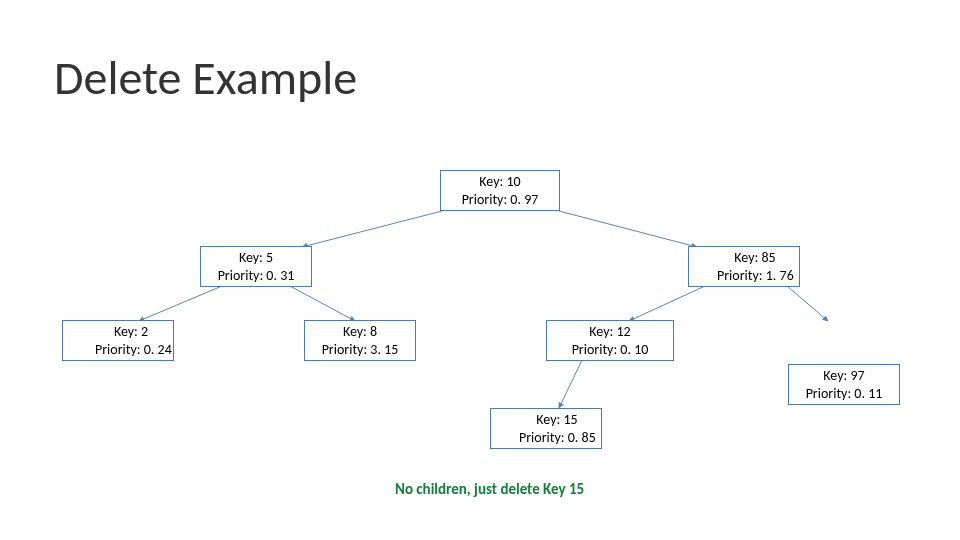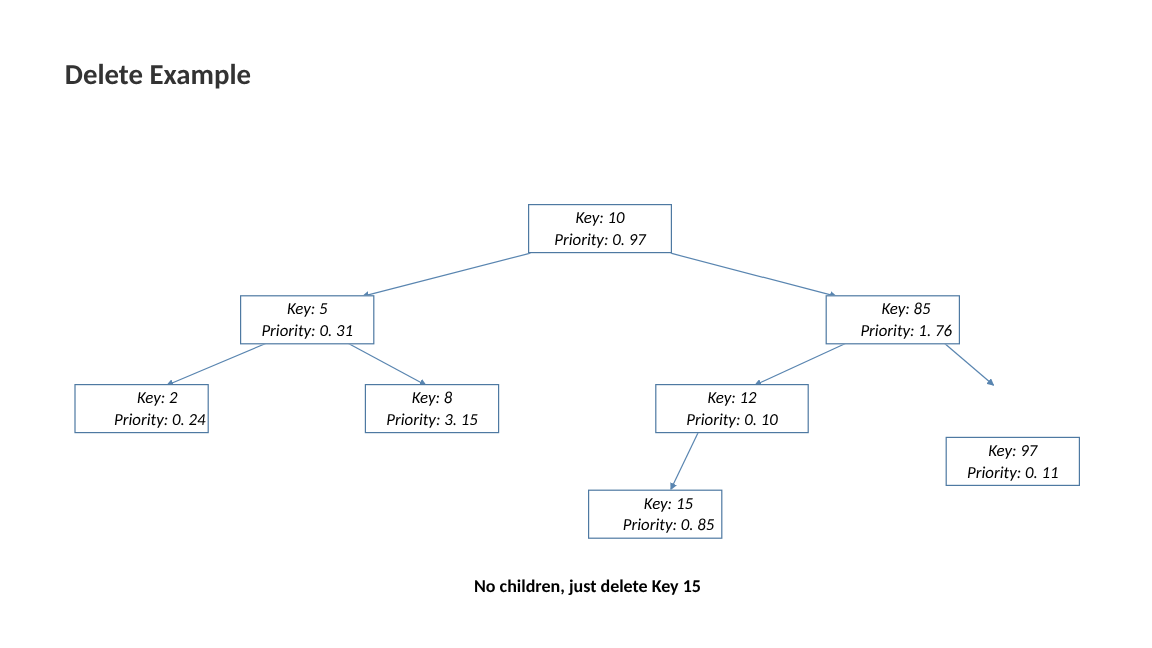--- a/index.html
+++ b/index.html
@@ -8,41 +8,41 @@
     height: 540px;
     background: #ffffff;
     font-family: "Segoe UI", "Calibri", Arial, sans-serif;
     position: relative;
     overflow: hidden;
   }
   .title {
     position: absolute;
     left: 54px;
     top: 48px;
-    font-size: 24px;
+    font-size: 48px;
     color: #333333;
-    font-weight: 700;
+    font-weight: 400;
   }
   .node {
     position: absolute;
     border: 1px solid #4e79a2;
     background: #ffffff;
     text-align: center;
     font-size: 14px;
     color: #000;
     line-height: 1.25;
     padding: 2px 6px;
     box-sizing: border-box;
   }
-  .node .line1, .node .line2 { white-space: nowrap; font-style: italic; }
+  .node .line1, .node .line2 { white-space: nowrap; }
   .caption {
     position: absolute;
     font-size: 15px;
     font-weight: 700;
-    color: #000000;
+    color: #15803d;
   }
   svg.edges {
     position: absolute;
     left: 0; top: 0;
     width: 960px; height: 540px;
     pointer-events: none;
   }
 </style>
 </head>
 <body>

